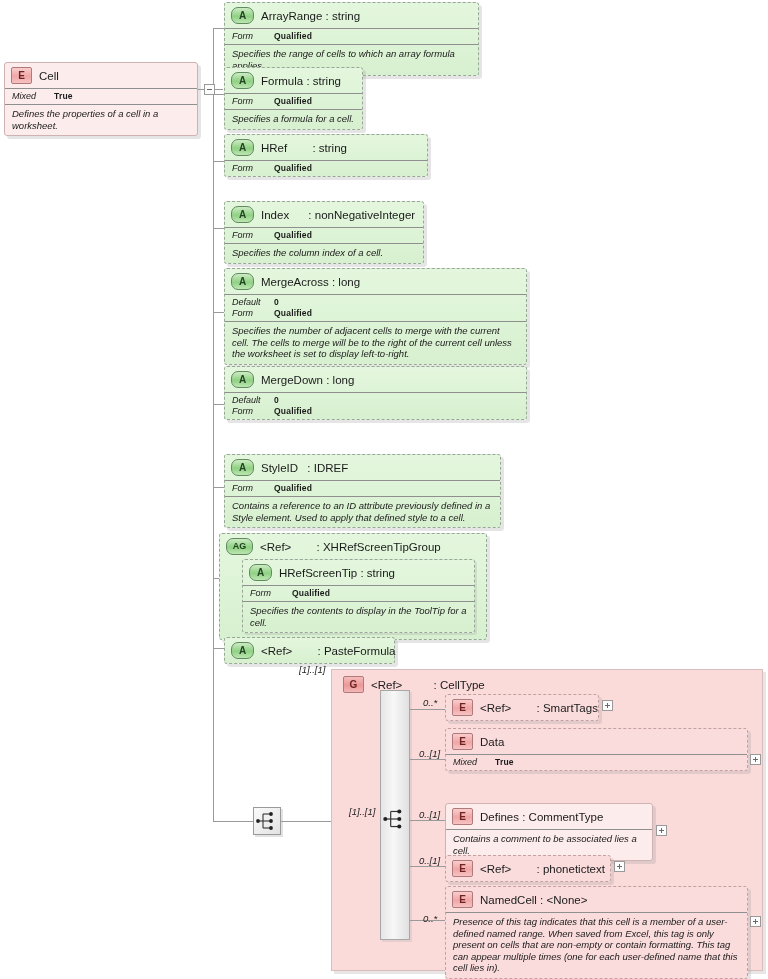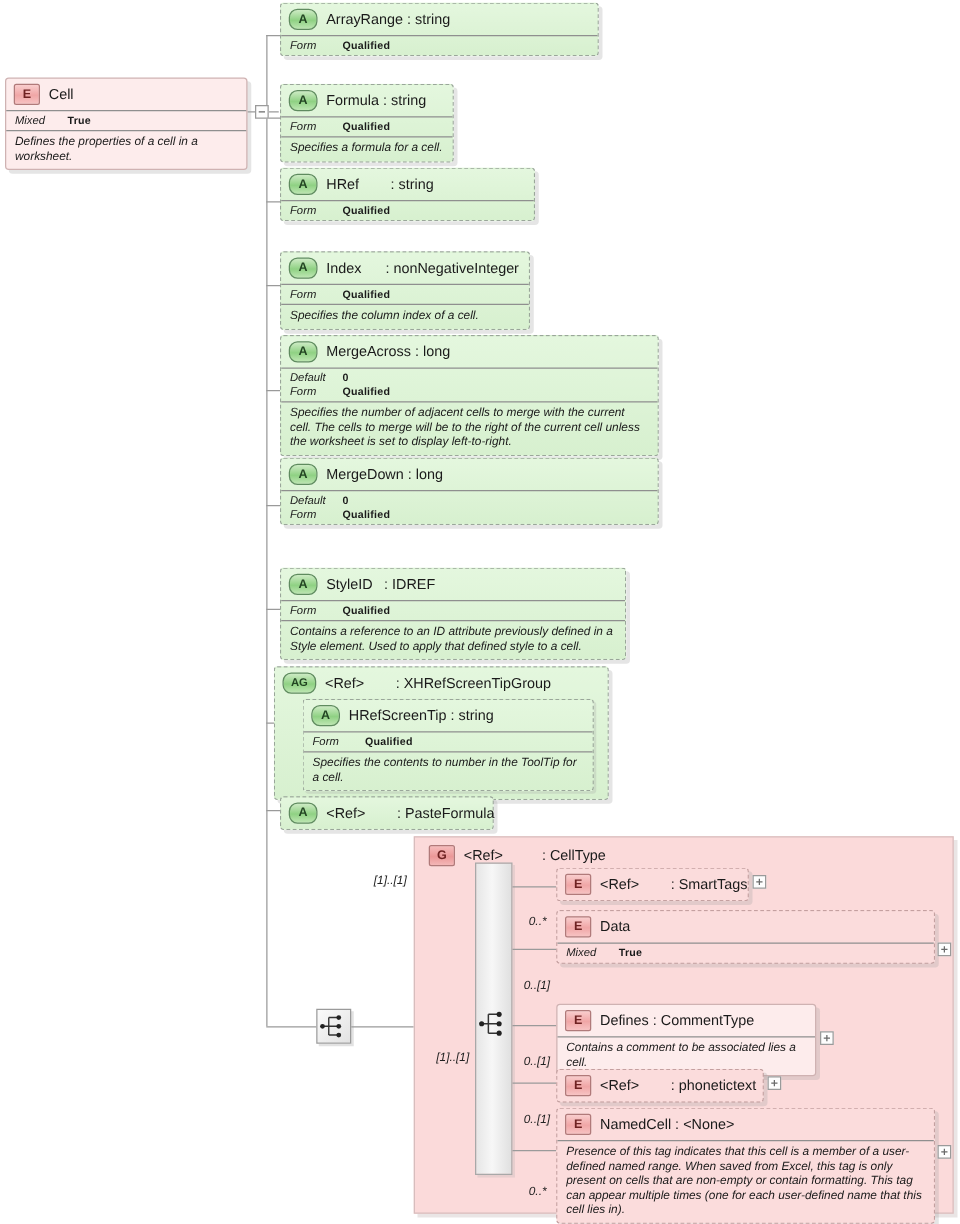--- a/index.html
+++ b/index.html
@@ -132,21 +132,20 @@
     line-height: 11.5px;
   }
 
   
   .card {
     position: absolute;
     font-size: 9.5px;
     font-style: italic;
     color: #222;
     white-space: nowrap;
-    margin-top: 35px;
   }
 
   
   .plus {
     position: absolute;
     width: 11px;
     height: 11px;
     box-sizing: border-box;
     border: 1px solid #9a9a9a;
     background: #fdfdfd;
@@ -257,20 +256,21 @@
         <span>:</span>
         <span>string</span>
       </span>
     </div>
     <div class="props">
       <div class="prow">
         <span class="pk">Form</span>
         <span class="pv">Qualified</span>
       </div>
     </div>
+    <div class="desc">Specifies the range of cells to which an array formula applies.</div>
   </div>
 
   <div class="node attr" style="left:224px; top:67px; width:139px;">
     <div class="hdr">
       <span class="badge">A</span>
       <span class="nm">
         <span>Formula</span>
         <span>:</span>
         <span>string</span>
       </span>
@@ -398,21 +398,21 @@
           <span>:</span>
           <span>string</span>
         </span>
       </div>
       <div class="props">
         <div class="prow">
           <span class="pk">Form</span>
           <span class="pv">Qualified</span>
         </div>
       </div>
-      <div class="desc">Specifies the contents to number in the ToolTip for a cell.</div>
+      <div class="desc">Specifies the contents to display in the ToolTip for a cell.</div>
     </div>
   </div>
 
   <div class="node attr" style="left:224px; top:637px; width:171px;">
     <div class="hdr">
       <span class="badge">A</span>
       <span class="nm">
         <span>&lt;Ref&gt;</span>
         <span style="display:inline-block;width:22px;"></span><span>:</span>
         <span>PasteFormula</span>

